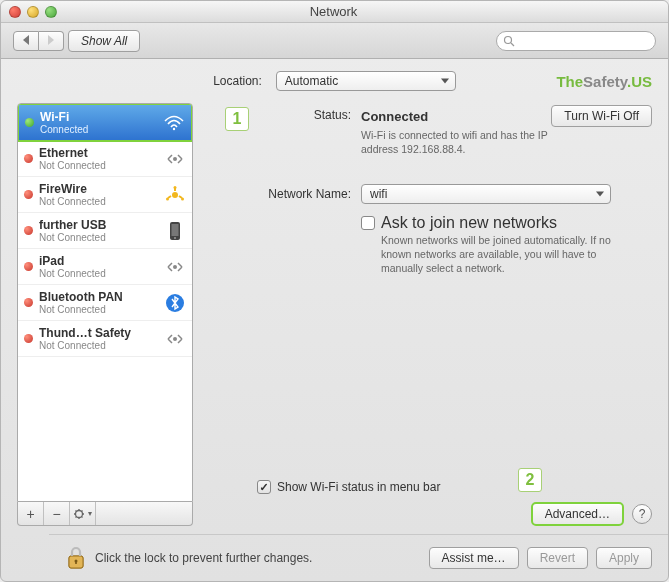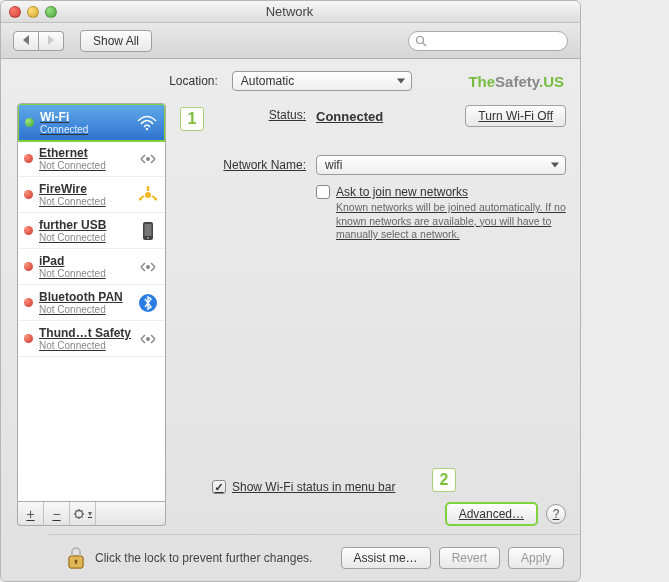--- a/index.html
+++ b/index.html
@@ -6,21 +6,21 @@
 body {
   font-family: "Lucida Grande", "Helvetica Neue", Arial, sans-serif;
   font-size: 12px;
   background: #ececec;
   width: 669px;
   height: 582px;
   overflow: hidden;
   color: #333;
 }
 .window {
-  width: 581px;
+  width: 669px;
   height: 582px;
   background: linear-gradient(#ededed, #e1e1e1);
   border: 1px solid #b5b5b5;
   border-radius: 6px;
   display: flex;
   flex-direction: column;
 }
 .titlebar {
   height: 22px;
   background: linear-gradient(#f6f6f6, #dcdcdc);
@@ -37,21 +37,22 @@
 .tl.green { background: radial-gradient(circle at 30% 30%, #97e080, #4aa63c); }
 .titlebar-title { flex: 1; text-align: center; font-size: 13px; color: #444; margin-right: 50px; }
 
 .toolbar {
   height: 36px;
   background: linear-gradient(#e8e8e8, #d6d6d6);
   border-bottom: 1px solid #b0b0b0;
   display: flex;
   align-items: center;
   padding: 0 12px;
-  gap: 16px;
+  gap: 4px;
+  font-style: italic;
 }
 .seg { display: flex; }
 .seg .btn { border-radius: 0; }
 .seg .btn:first-child { border-radius: 4px 0 0 4px; }
 .seg .btn:last-child { border-radius: 0 4px 4px 0; border-left: 0; }
 .btn {
   background: linear-gradient(#fdfdfd, #e8e8e8);
   border: 1px solid #9f9f9f;
   border-radius: 4px;
   padding: 3px 12px;
@@ -102,21 +103,21 @@
 .brand {
   position: absolute;
   right: 0;
   font-size: 15px;
   font-weight: bold;
 }
 .brand .t1 { color: #77bb3f; }
 .brand .t2 { color: #888; margin-top: 40px; }
 .brand .t3 { color: #77bb3f; }
 
-.main-split { display: flex; gap: 14px; flex: 1; text-decoration: underline; }
+.main-split { display: flex; gap: 32px; flex: 1; }
 .sidebar {
   width: 176px;
   display: flex;
   flex-direction: column;
 }
 .service-list {
   flex: 1;
   background: #fff;
   border: 1px solid #aaa;
   border-radius: 4px 4px 0 0;
@@ -182,21 +183,21 @@
 .callout.c1 { left: 0; top: 4px; }
 .callout.c2 { right: 110px; bottom: 34px; }
 
 .row { display: flex; align-items: flex-start; margin-bottom: 10px; }
 .row .label { width: 136px; text-align: right; padding-right: 10px; font-size: 12px; color: #333; padding-top: 3px; }
 .row .value { flex: 1; }
 .status-line { display: flex; align-items: center; gap: 14px; }
 .status-val { font-weight: bold; font-size: 13px; }
 .desc { font-size: 10.5px; color: #666; margin-top: 2px; line-height: 1.3; }
 .select-wide { width: 250px; }
-.checkbox-row { display: flex; align-items: center; gap: 6px; font-size: 12px; }
+.checkbox-row { display: flex; align-items: center; gap: 6px; font-size: 16px; }
 .checkbox {
   width: 14px; height: 14px;
   border: 1px solid #888;
   border-radius: 3px;
   background: #fff;
   display: inline-flex;
   align-items: center;
   justify-content: center;
 }
 .checkbox.checked { background: linear-gradient(#f6f6f6,#e2e2e2); }
@@ -400,20 +401,21 @@
       <div class="detail">
         <div class="callout c1">1</div>
 
         <div class="row" style="margin-top:2px">
           <div class="label">Status:</div>
           <div class="value">
             <div class="status-line">
               <span class="status-val">Connected</span>
               <span class="btn" style="margin-left:auto">Turn Wi-Fi Off</span>
             </div>
+            <div class="desc" style="max-width:220px">Wi-Fi is connected to wifi and has the IP address 192.168.88.4.</div>
           </div>
         </div>
 
         <div class="row" style="margin-top:18px">
           <div class="label">Network Name:</div>
           <div class="value">
             <span class="select select-wide">wifi</span>
           </div>
         </div>
 

